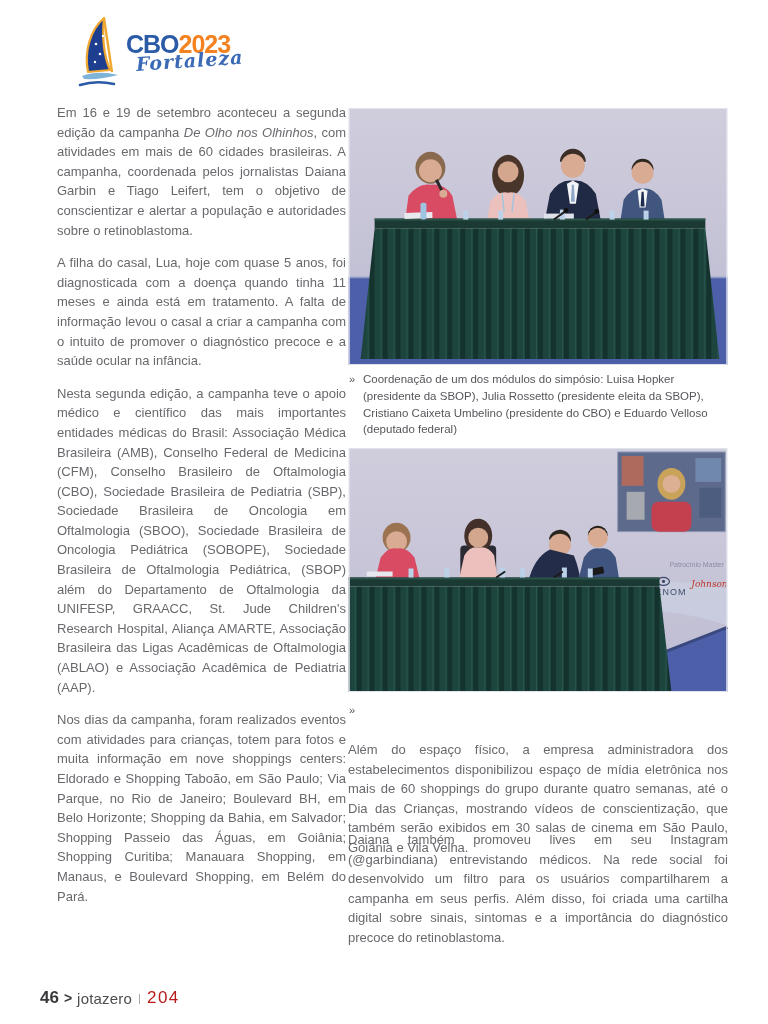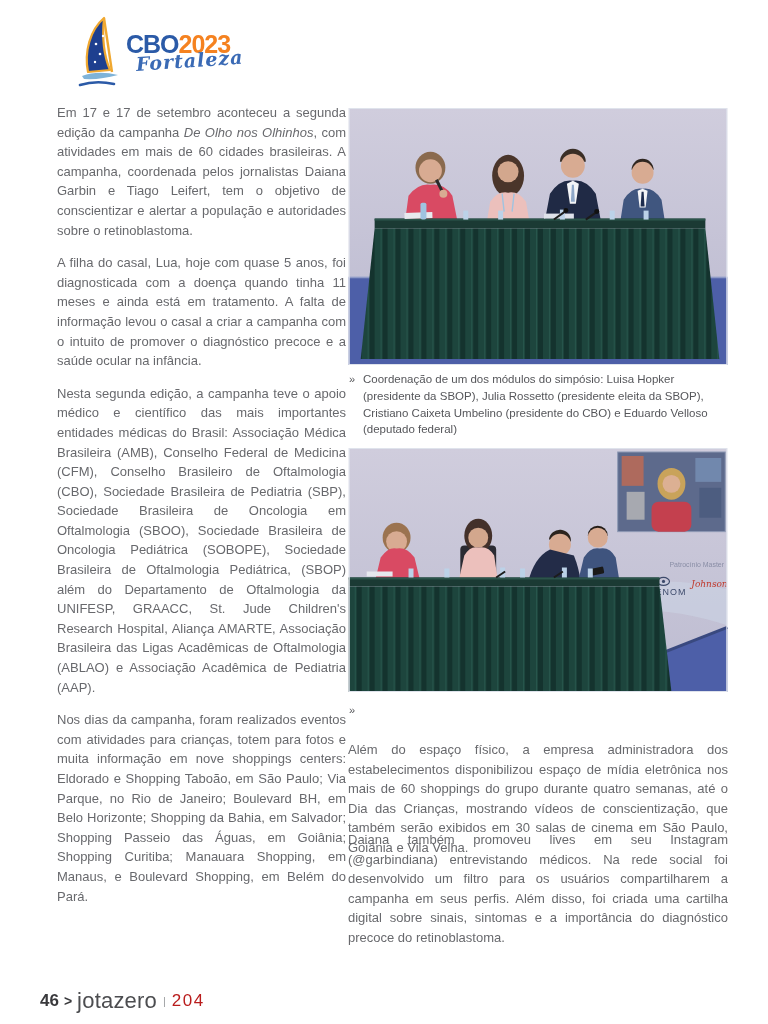--- a/index.html
+++ b/index.html
@@ -44,21 +44,21 @@
   .caption .cap-marker{flex:0 0 14px;font-size:11px;color:#55565a;}
   .caption1{top:371px;}
   .caption2{top:702px;}
   .right-par{position:absolute;left:348px;width:380px;margin:0;}
   .rp1{top:740px;}
   .rp2{top:830px;}
   
   .footer{position:absolute;left:40px;top:988px;display:flex;align-items:center;}
   .footer .pagenum{font-size:17px;font-weight:800;color:#39393c;}
   .footer .arrow{font-size:14px;font-weight:800;color:#39393c;margin:0 5px;}
-  .footer .mag{font-size:22px;font-weight:500;color:#4c4d50;letter-spacing:.2px;}
+  .footer .mag{font-size:15px;font-weight:500;color:#4c4d50;letter-spacing:.2px;}
   .footer .sep{font-size:11px;color:#9b9da0;margin:0 6px;}
   .footer .issue{font-size:17px;color:#b91c1c;letter-spacing:1.5px;}
 </style>
 </head>
 <body>
 
 <div class="page">
 
   <div class="logo">
     <span>
@@ -76,21 +76,21 @@
     <span class="logo-text">
       <span class="logo-line1">
         <span class="logo-brand">CBO</span><span class="logo-year">2023</span>
       </span>
       <span class="logo-city">Fortaleza</span>
     </span>
   </div>
 
   <div class="left-col">
 
-    <p class="body-par"><span>Em 17 e 17 de setembro aconteceu a segunda edição da campanha </span><span class="italic">De Olho nos Olhinhos</span><span>, com atividades em mais de 60 cidades brasileiras. A campanha, coordenada pelos jornalistas Daiana Garbin e Tiago Leifert, tem o objetivo de conscientizar e alertar a população e autoridades sobre o retinoblastoma.</span></p>
+    <p class="body-par"><span>Em 16 e 19 de setembro aconteceu a segunda edição da campanha </span><span class="italic">De Olho nos Olhinhos</span><span>, com atividades em mais de 60 cidades brasileiras. A campanha, coordenada pelos jornalistas Daiana Garbin e Tiago Leifert, tem o objetivo de conscientizar e alertar a população e autoridades sobre o retinoblastoma.</span></p>
 
     <p class="body-par">A filha do casal, Lua, hoje com quase 5 anos, foi diagnosticada com a doença quando tinha 11 meses e ainda está em tratamento. A falta de informação levou o casal a criar a campanha com o intuito de promover o diagnóstico precoce e a saúde ocular na infância.</p>
     <p class="body-par">Nesta segunda edição, a campanha teve o apoio médico e científico das mais importantes entidades médicas do Brasil: Associação Médica Brasileira (AMB), Conselho Federal de Medicina (CFM), Conselho Brasileiro de Oftalmologia (CBO), Sociedade Brasileira de Pediatria (SBP), Sociedade Brasileira de Oncologia em Oftalmologia (SBOO), Sociedade Brasileira de Oncologia Pediátrica (SOBOPE), Sociedade Brasileira de Oftalmologia Pediátrica, (SBOP) além do Departamento de Oftalmologia da UNIFESP, GRAACC, St. Jude Children's Research Hospital, Aliança AMARTE, Associação Brasileira das Ligas Acadêmicas de Oftalmologia (ABLAO) e Associação Acadêmica de Pediatria (AAP).</p>
     <p class="body-par">Nos dias da campanha, foram realizados eventos com atividades para crianças, totem para fotos e muita informação em nove shoppings centers: Eldorado e Shopping Taboão, em São Paulo; Via Parque, no Rio de Janeiro; Boulevard BH, em Belo Horizonte; Shopping da Bahia, em Salvador; Shopping Passeio das Águas, em Goiânia; Shopping Curitiba; Manauara Shopping, em Manaus, e Boulevard Shopping, em Belém do Pará.</p>
   </div>
 
   <div class="photo-block photo1">
     <svg viewBox="0 0 380 258">
       <defs>
         <linearGradient id="bgA" x1="0" y1="0" x2="0" y2="1">

